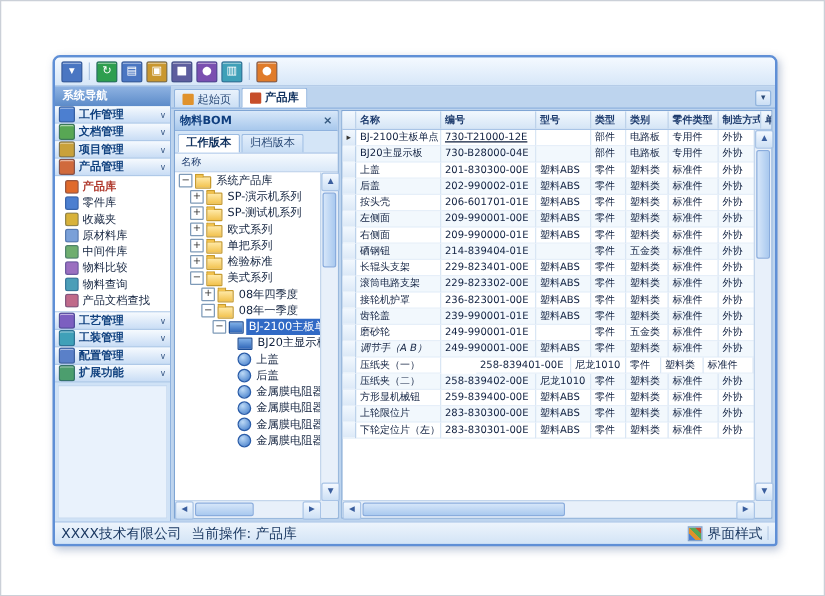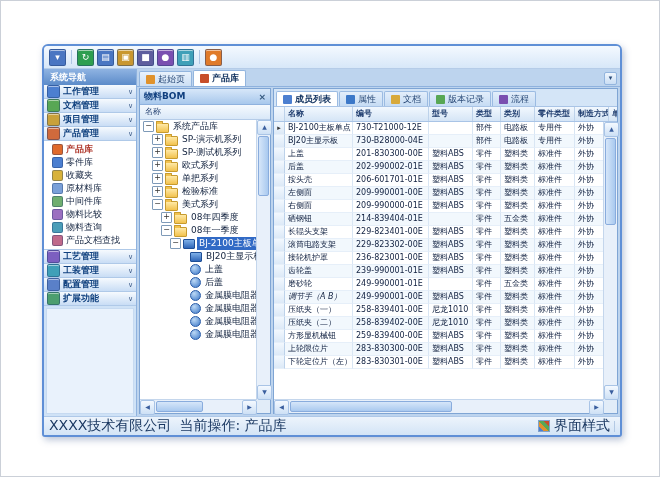--- a/index.html
+++ b/index.html
@@ -68,21 +68,21 @@
   .hscroll{position:absolute;left:0;right:13px;bottom:0;height:13px;background:#E8F0FA;border-top:1px solid #C4D6EC;display:flex}
   .sbtn{flex:0 0 13px;width:13px;height:13px;background:linear-gradient(#F4F9FF,#CDE0F5);border:1px solid #A9C4E6;border-radius:2px;font-size:6px;line-height:11px;text-align:center;color:#3A5E9E}
   .vtrack{flex:1;position:relative}
   .vthumb{position:absolute;left:1px;right:1px;top:1px;background:linear-gradient(90deg,#D6E6F9,#A9C9EF);border:1px solid #89ACDD;border-radius:2px}
   .htrack{flex:1;position:relative}
   .hthumb{position:absolute;top:1px;bottom:1px;left:1px;background:linear-gradient(#D6E6F9,#A9C9EF);border:1px solid #89ACDD;border-radius:2px}
   .corner{position:absolute;right:0;bottom:0;width:13px;height:13px;background:#E1ECF8}
   
   .msgbar{flex:0 0 16px;background:linear-gradient(#EAF3FD,#CFE3F7);border-top:1px solid #9DBBE3;display:flex;align-items:center;gap:4px;padding:0 5px;font-size:9px;font-weight:bold;color:#10417F}
   .msg-icon{width:11px;height:8px;background:linear-gradient(#FFE9A6,#F2C24E);border:1px solid #C79B2F;border-radius:1px}
-  .statusbar{flex:0 0 17px;background:linear-gradient(#EDF4FC,#D3E4F6);border-top:1px solid #AEC8E8;display:flex;align-items:center;font-size:14px;color:#17355F;padding:0 5px;gap:8px;white-space:nowrap}
+  .statusbar{flex:0 0 17px;background:linear-gradient(#EDF4FC,#D3E4F6);border-top:1px solid #AEC8E8;display:flex;align-items:center;font-size:11px;color:#17355F;padding:0 5px;gap:8px;white-space:nowrap}
   .sb-sep{width:1px;height:11px;background:#B3C9E4}
   .style-icon{width:10px;height:10px;flex:0 0 10px;border:1px solid #7FA0CC;background:linear-gradient(45deg,#4C7FD0 25%,#E0922C 25%,#E0922C 50%,#58A754 50%,#58A754 75%,#C74E2A 75%)}
   .sb-right{margin-left:auto;display:flex;align-items:center;gap:4px;overflow:hidden}
 </style>
 </head>
 <body>
 
 <div class="screen"></div>
 
 <div class="window">
@@ -198,20 +198,28 @@
           <span class="tab-overflow">▾</span>
       </div>
 
       <div class="panels">
 
         <div class="bom">
           <div class="bom-header">
             <span>物料BOM</span>
             <span class="bom-close">×</span>
           </div>
+          <div class="vtabs">
+              <div class="vtab active">
+                <span>工作版本</span>
+              </div>
+              <div class="vtab">
+                <span>归档版本</span>
+              </div>
+            </div>
           <div class="tree-colhead">名称</div>
           <div class="tree-wrap">
             <div class="tree-body">
                 <div class="tree-row" style="padding-left: 3px;">
                   <span class="expander">−</span>
                   <span class="ticon-folder-open"></span>
                   <span class="tlabel">系统产品库</span>
                 </div>
                 <div class="tree-row" style="padding-left: 12px;">
                   <span class="expander">+</span>
@@ -299,59 +307,37 @@
               <div class="htrack">
                   <div class="hthumb" style="width:45px"></div>
                 </div>
               <div class="sbtn">▶</div>
             </div>
             <div class="corner"></div>
           </div>
         </div>
 
         <div class="detail">
-          <div class="vtabs">
-              <div class="vtab active">
-                <span class="tab-icon" style="background: rgb(76, 127, 208);"></span>
-                <span>成员列表</span>
-              </div>
-              <div class="vtab">
-                <span class="tab-icon" style="background: rgb(60, 120, 200);"></span>
-                <span>属性</span>
-              </div>
-              <div class="vtab">
-                <span class="tab-icon" style="background: rgb(216, 169, 58);"></span>
-                <span>文档</span>
-              </div>
-              <div class="vtab">
-                <span class="tab-icon" style="background: rgb(88, 167, 84);"></span>
-                <span>版本记录</span>
-              </div>
-              <div class="vtab">
-                <span class="tab-icon" style="background: rgb(122, 79, 176);"></span>
-                <span>流程</span>
-              </div>
-            </div>
           <div class="table-header">
               <div class="th indcol"></div>
               <div class="th" style="width: 64px;">名称</div>
               <div class="th" style="width: 72px;">编号</div>
               <div class="th" style="width: 40px;">型号</div>
               <div class="th" style="width: 24px;">类型</div>
               <div class="th" style="width: 30px;">类别</div>
               <div class="th" style="width: 36px;">零件类型</div>
               <div class="th" style="width: 30px;">制造方式</div>
               <div class="th" style="width: 25px;">单位</div>
             </div>
           <div class="grid-wrap">
             <div class="grid-body">
                 <div class="trow">
                   <div class="td indcol">▸</div>
                   <div class="td" style="width: 64px;">BJ-2100主板单点</div>
-                  <div class="td" style="width: 72px;">730-T21000-12E</div>
+                  <div class="td" style="width: 72px; text-decoration: underline;">730-T21000-12E</div>
                   <div class="td" style="width: 40px;"></div>
                   <div class="td" style="width: 24px;">部件</div>
                   <div class="td" style="width: 30px;">电路板</div>
                   <div class="td" style="width: 36px;">专用件</div>
                   <div class="td" style="width: 30px;">外协</div>
                 </div>
                 <div class="trow">
                   <div class="td indcol"></div>
                   <div class="td" style="width: 64px;">BJ20主显示板</div>
                   <div class="td" style="width: 72px;">730-B28000-04E</div>
@@ -477,21 +463,21 @@
                   <div class="td" style="width: 72px;">249-990001-00E</div>
                   <div class="td" style="width: 40px;">塑料ABS</div>
                   <div class="td" style="width: 24px;">零件</div>
                   <div class="td" style="width: 30px;">塑料类</div>
                   <div class="td" style="width: 36px;">标准件</div>
                   <div class="td" style="width: 30px;">外协</div>
                 </div>
                 <div class="trow">
                   <div class="td indcol"></div>
                   <div class="td" style="width: 64px;">压纸夹（一）</div>
-                  <div class="td" style="width: 72px;">258-839401-00E</div>
+                  <div class="td" style="width: 72px; margin-left: 28px;">258-839401-00E</div>
                   <div class="td" style="width: 40px;">尼龙1010</div>
                   <div class="td" style="width: 24px;">零件</div>
                   <div class="td" style="width: 30px;">塑料类</div>
                   <div class="td" style="width: 36px;">标准件</div>
                   <div class="td" style="width: 30px;">外协</div>
                 </div>
                 <div class="trow">
                   <div class="td indcol"></div>
                   <div class="td" style="width: 64px;">压纸夹（二）</div>
                   <div class="td" style="width: 72px;">258-839402-00E</div>

